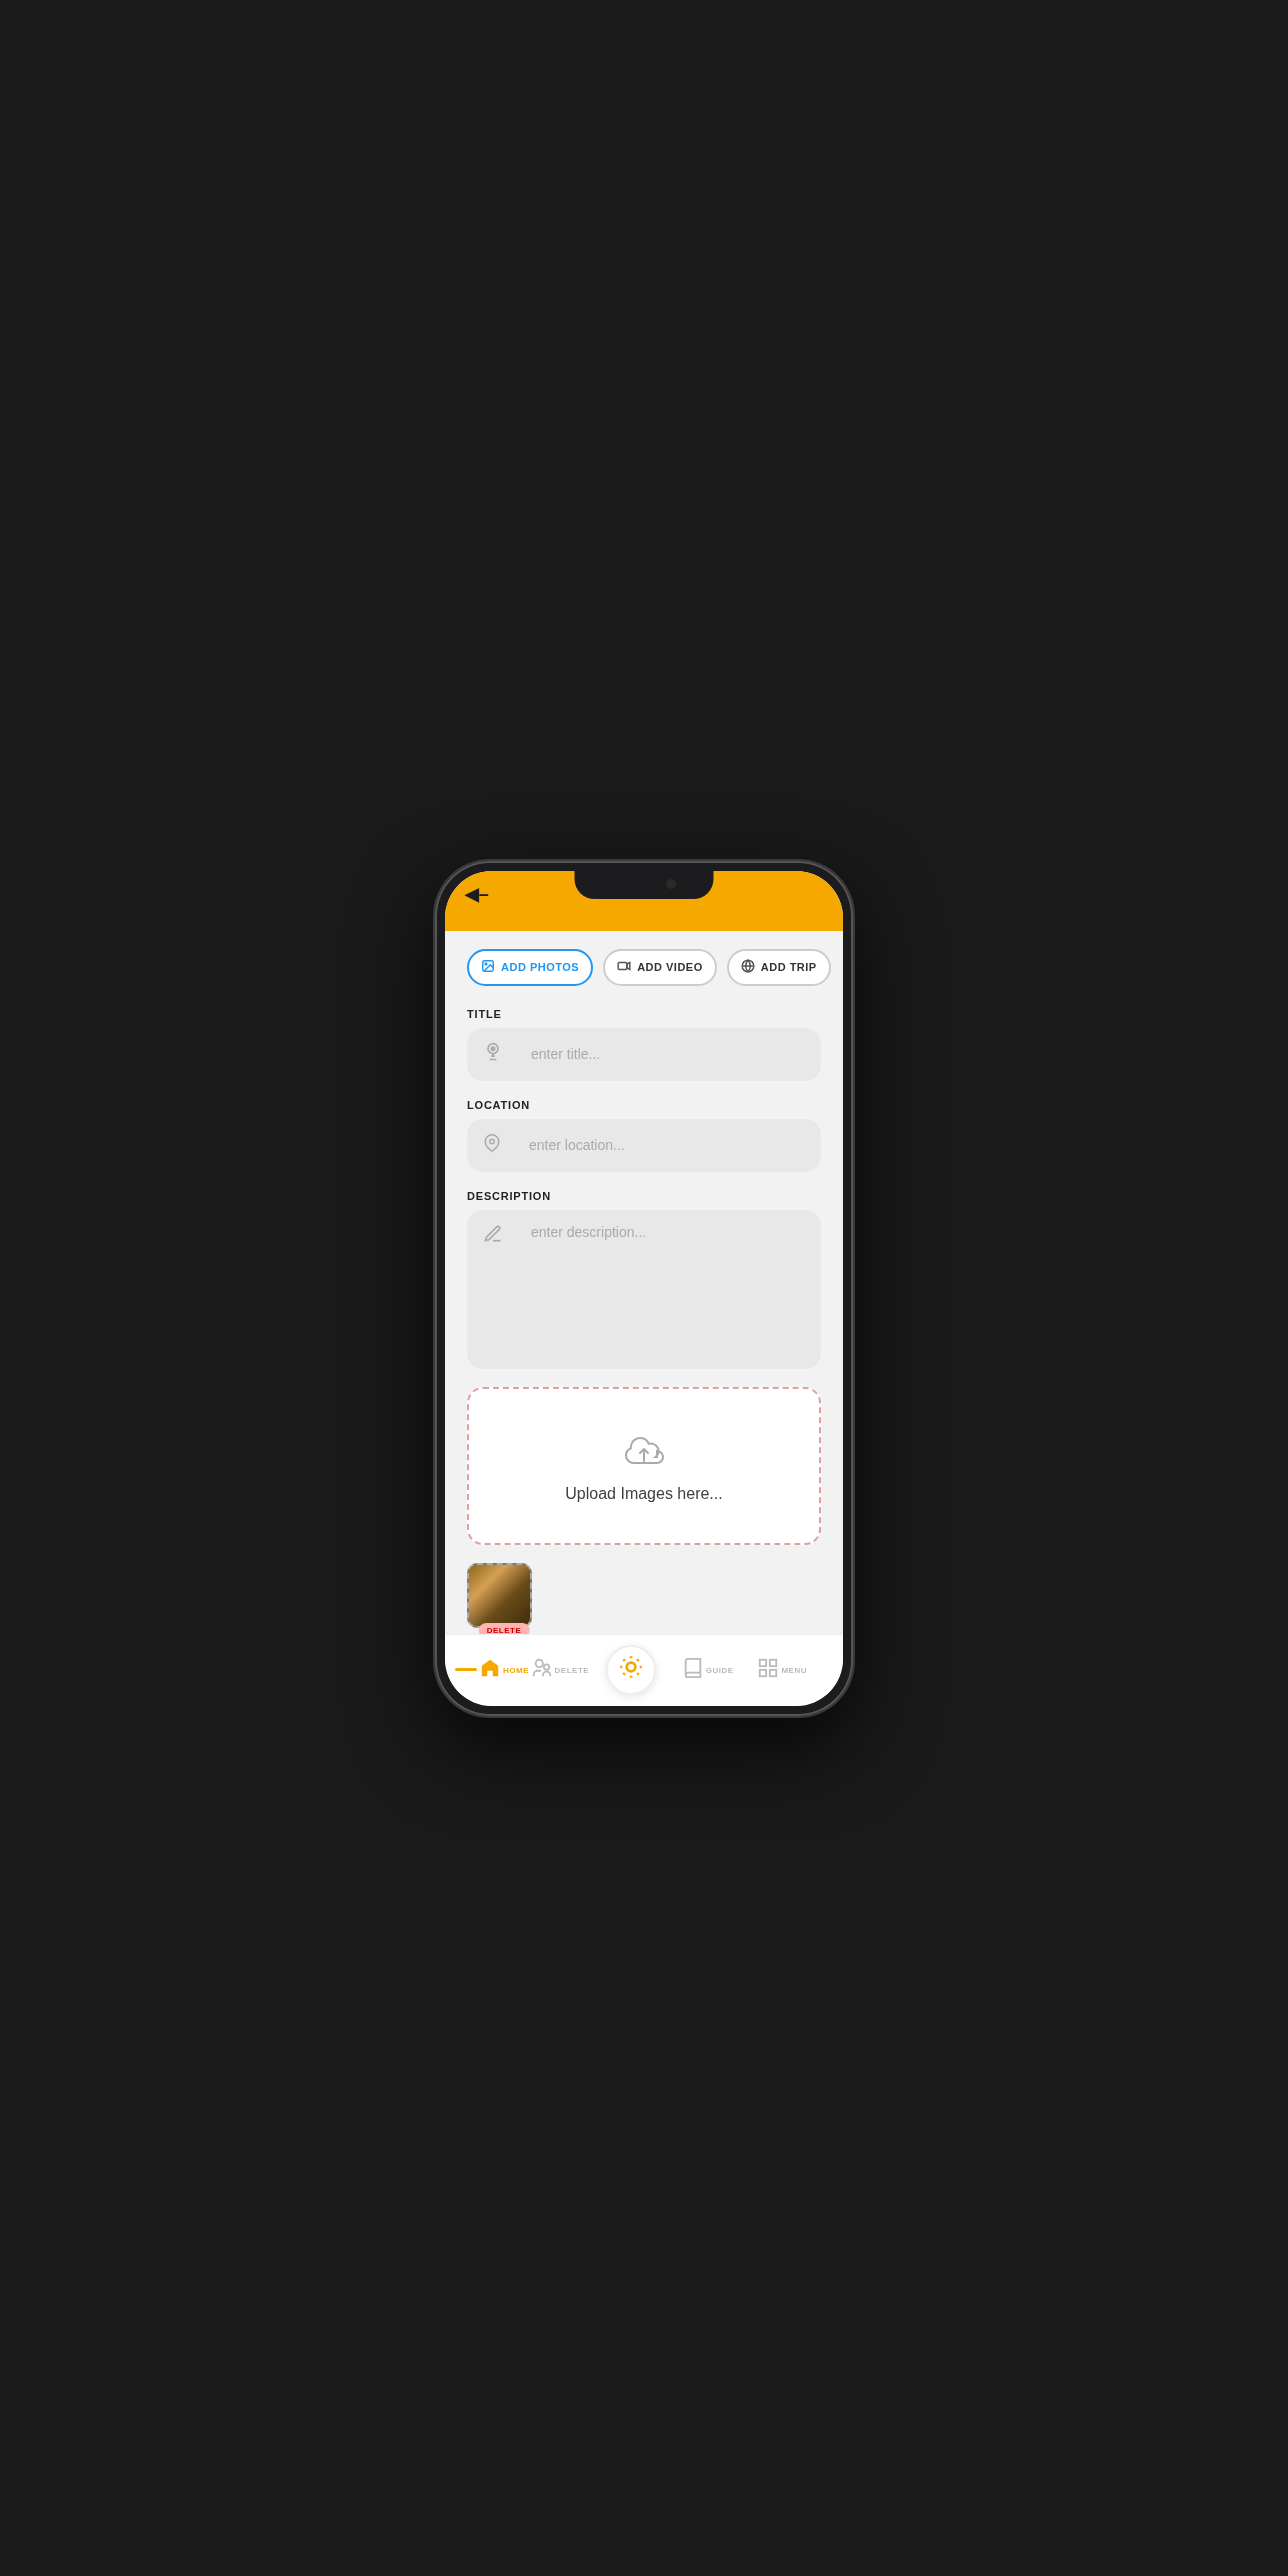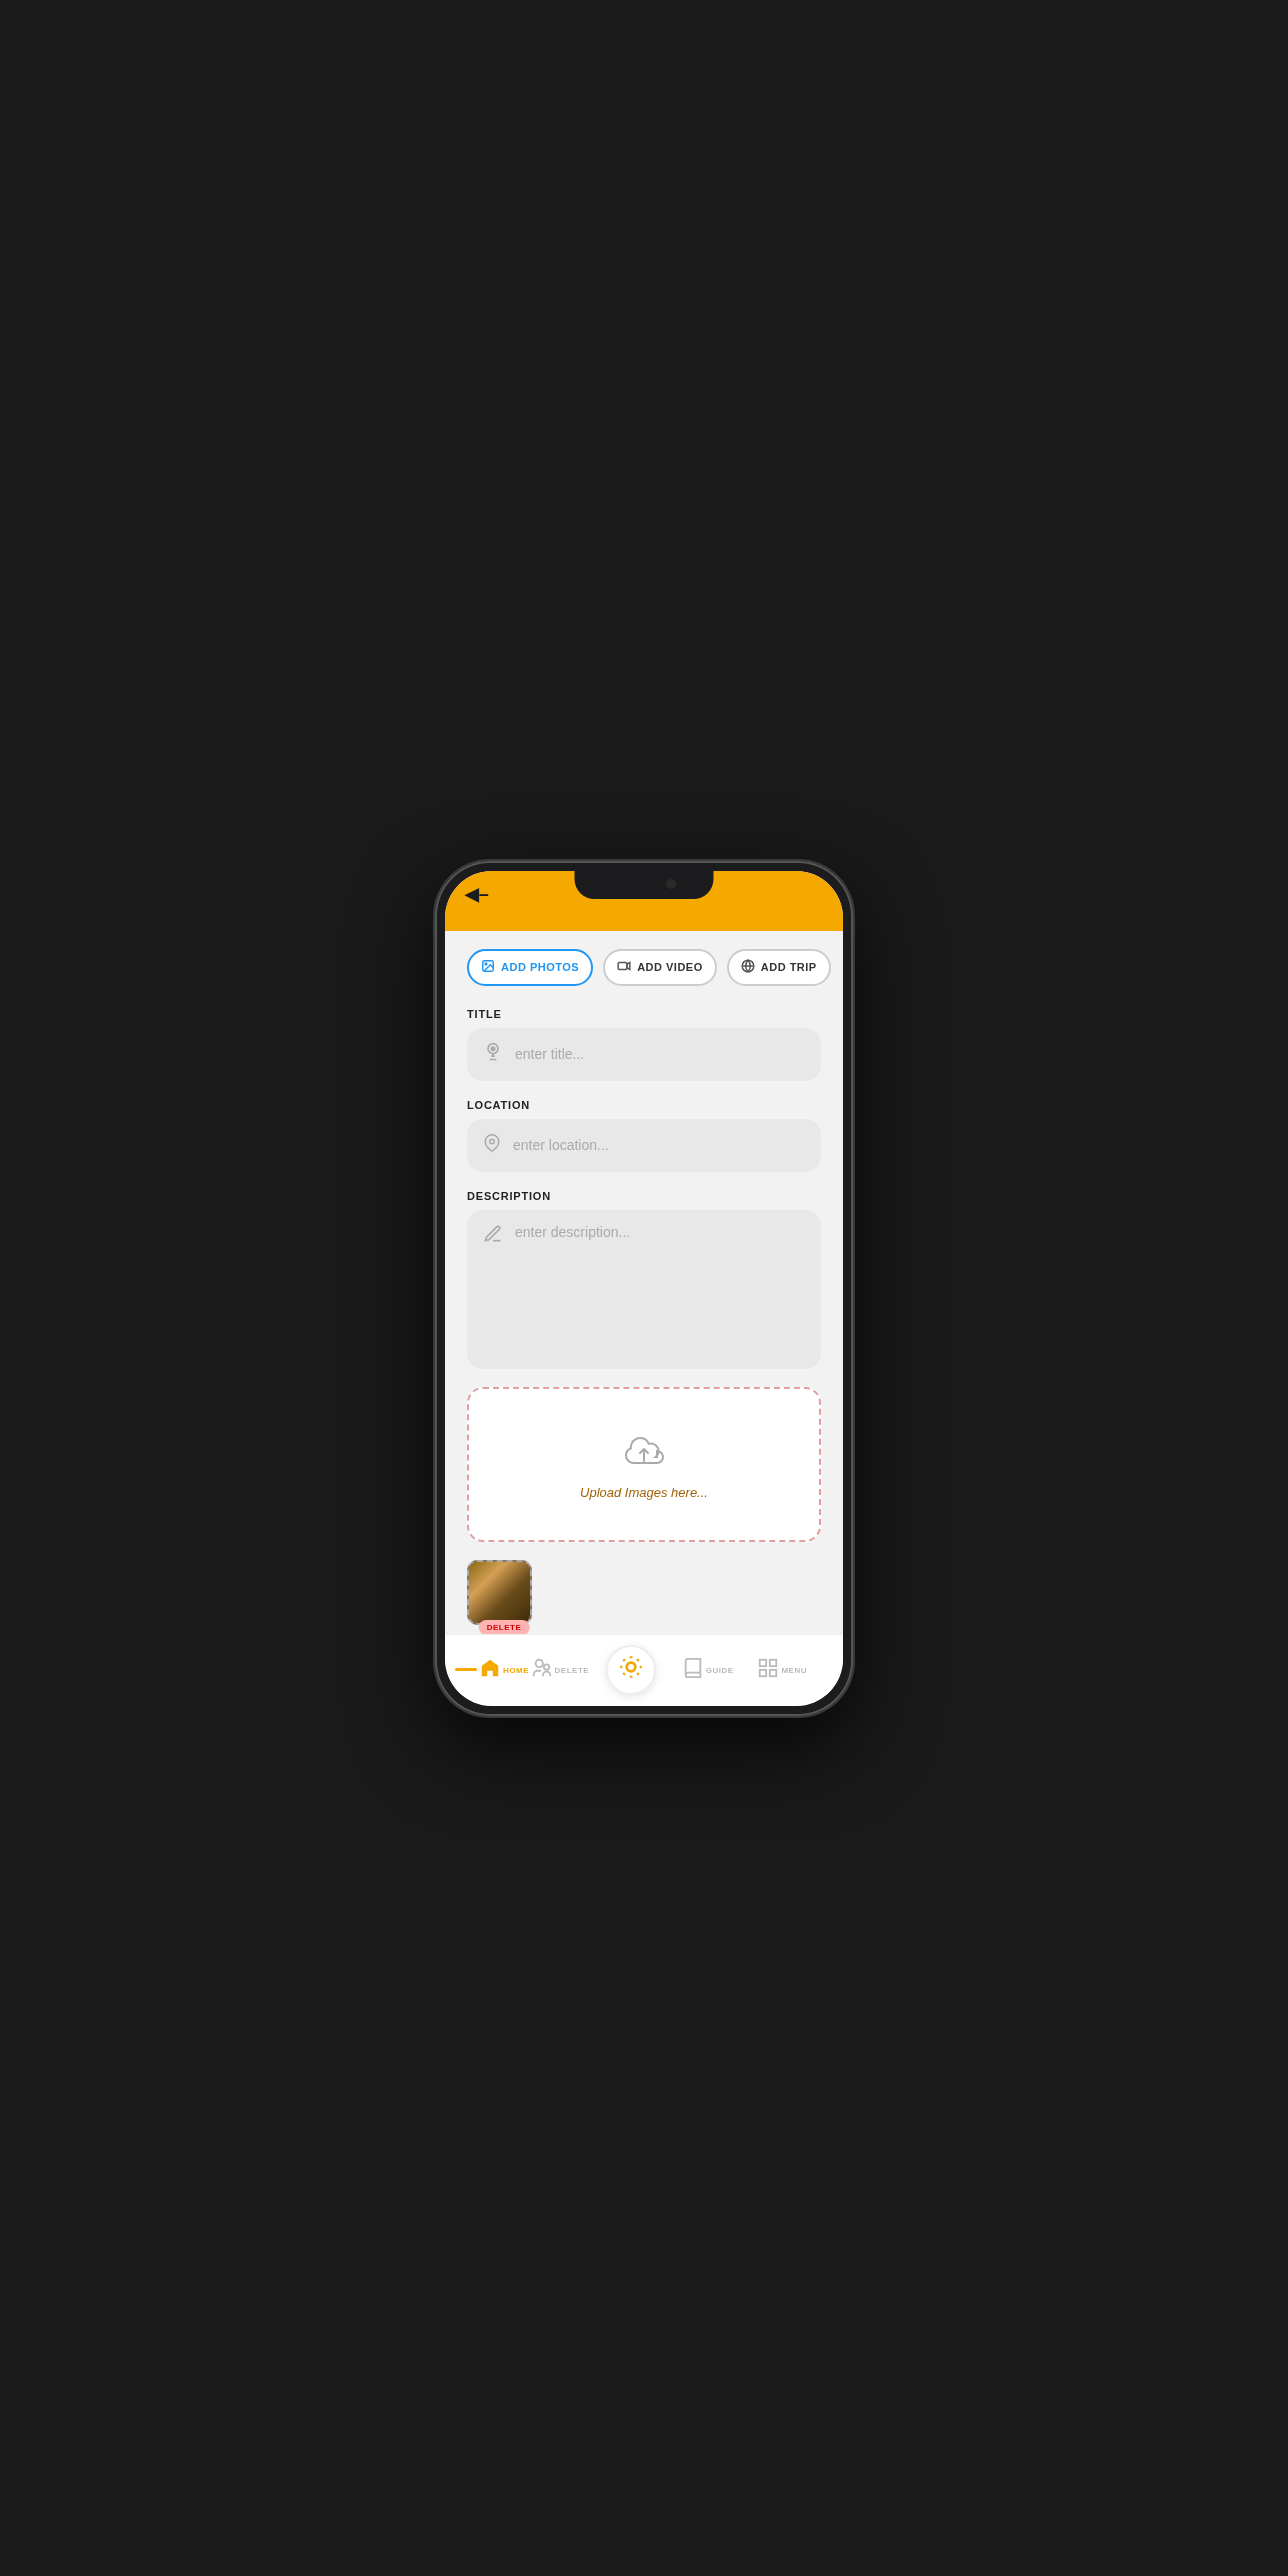--- a/index.html
+++ b/index.html
@@ -122,21 +122,21 @@
     }
     .field-group {
       margin-bottom: 18px;
     }
     .input-row {
       background: #e8e8e8;
       border-radius: 16px;
       padding: 14px 16px;
       display: flex;
       align-items: center;
-      gap: 12px;
+      gap: 28px;
     }
     .input-row.tall {
       align-items: flex-start;
       min-height: 159px;
     }
     .input-icon {
       font-size: 18px;
       color: #888;
       flex-shrink: 0;
     }
@@ -157,23 +157,22 @@
       margin-bottom: 18px;
       cursor: pointer;
       gap: 10px;
     }
     .upload-cloud {
       color: #aaa;
       font-size: 36px;
       line-height: 1;
     }
     .upload-text {
-      color: #a16207;
-      font-size: 13px;
-      font-style: italic;
+      color: #404040;
+      font-size: 16px;
     }
     
     .image-preview-row {
       display: flex;
       gap: 10px;
       margin-bottom: 22px;
     }
     .image-thumb-wrap {
       position: relative;
       width: 74px;

